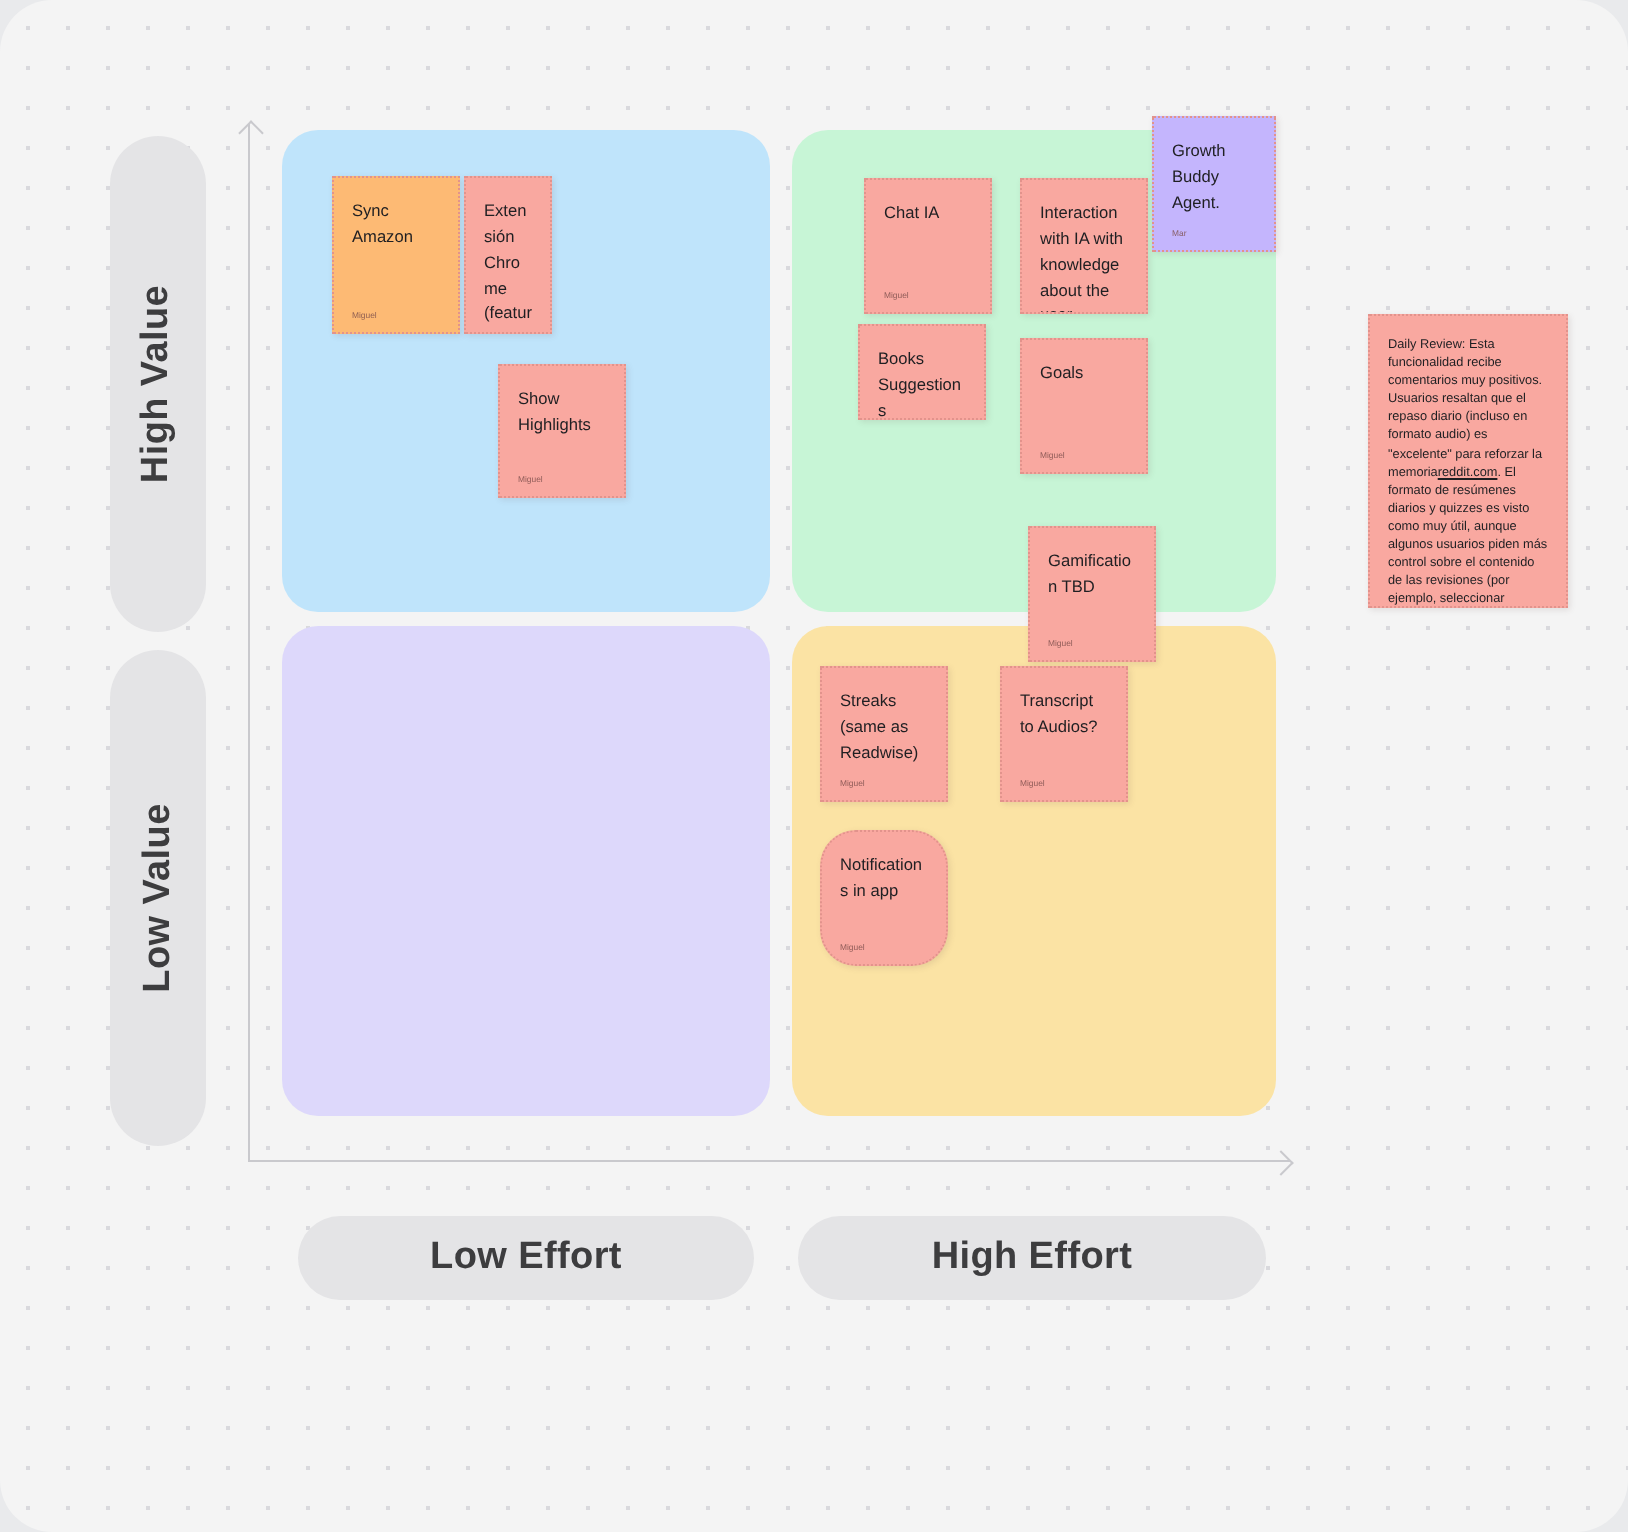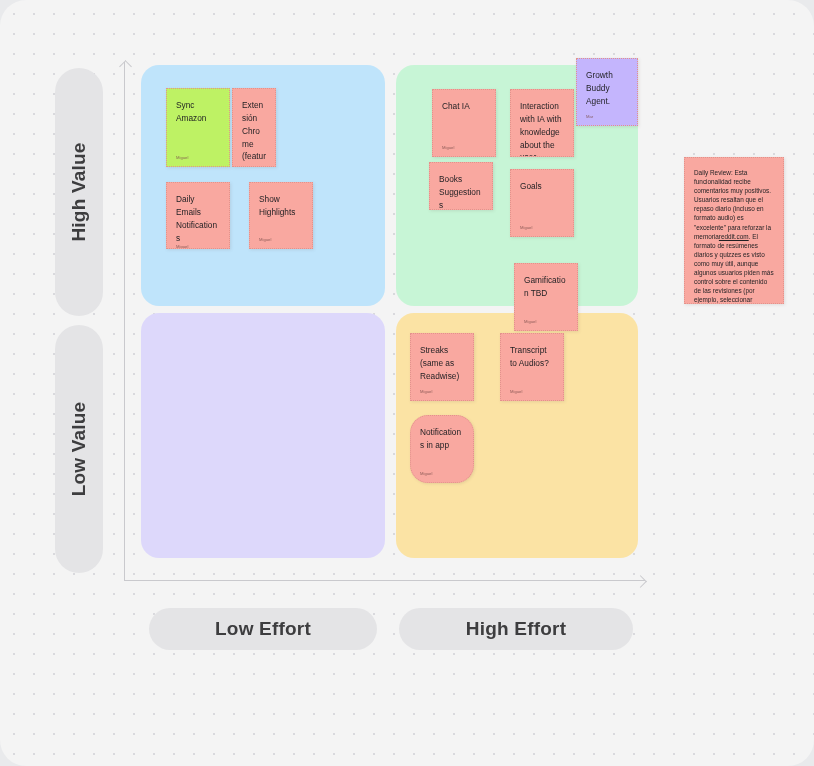--- a/index.html
+++ b/index.html
@@ -161,30 +161,26 @@
   <div class="pill pill-v" id="pill-low-value">
     <span>Low Value</span>
   </div>
   <div class="pill pill-h" id="pill-low-effort">
     <span>Low Effort</span>
   </div>
   <div class="pill pill-h" id="pill-high-effort">
     <span>High Effort</span>
   </div>
 
-  <div class="note" id="note-sync-amazon" style="background: #bef264;">
+  <div class="note" id="note-sync-amazon" style="background: #fdba74;">
     <div class="note-text">Sync Amazon</div>
     <div class="note-author">Miguel</div>
   </div>
   <div class="note" id="note-extension-chrome" style="background: rgb(249, 168, 160);">
     <div class="note-text">Extensión Chrome (feature web)</div>
-    <div class="note-author">Miguel</div>
-  </div>
-  <div class="note" id="note-daily-emails" style="background: rgb(249, 168, 160);">
-    <div class="note-text">Daily Emails Notifications</div>
     <div class="note-author">Miguel</div>
   </div>
   <div class="note" id="note-show-highlights" style="background: rgb(249, 168, 160);">
     <div class="note-text">Show Highlights</div>
     <div class="note-author">Miguel</div>
   </div>
 
   <div class="note" id="note-chat-ia" style="background: rgb(249, 168, 160);">
     <div class="note-text">Chat IA</div>
     <div class="note-author">Miguel</div>

